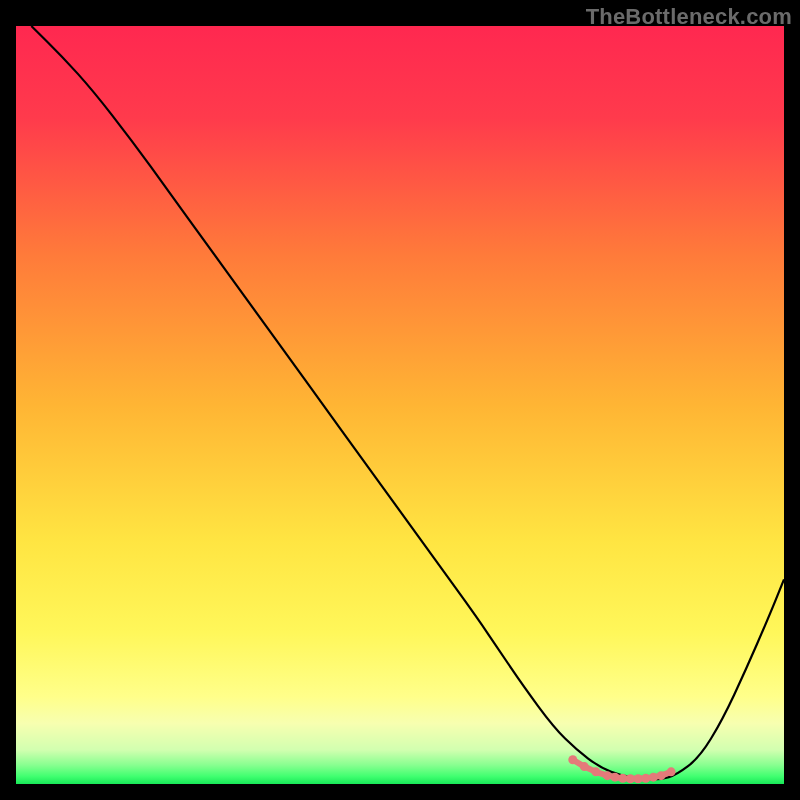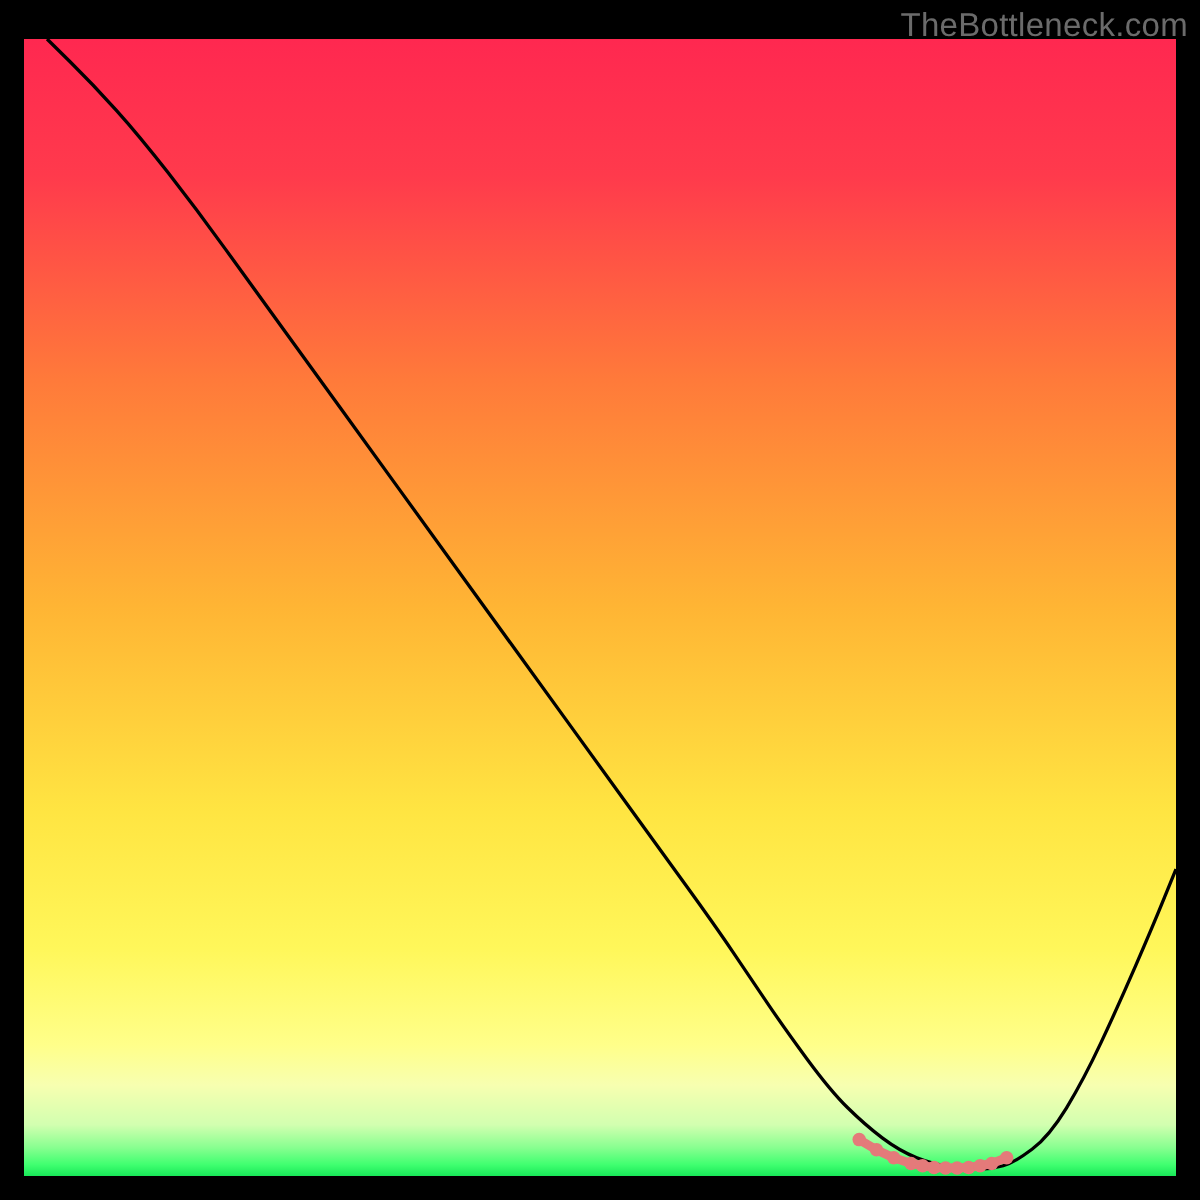--- a/index.html
+++ b/index.html
@@ -11,21 +11,21 @@
     font-family: Arial, Helvetica, sans-serif;
     overflow: hidden;
     position: relative;
   }
   .watermark {
     position: absolute;
     top: 4px;
     right: 8px;
     color: #6b6b6b;
     font-size: 22px;
-    font-weight: normal;
+    font-weight: bold;
     z-index: 20;
     letter-spacing: 0.2px;
   }
   svg {
     display: block;
     position: absolute;
     top: 0;
     left: 0;
   }
 </style>

